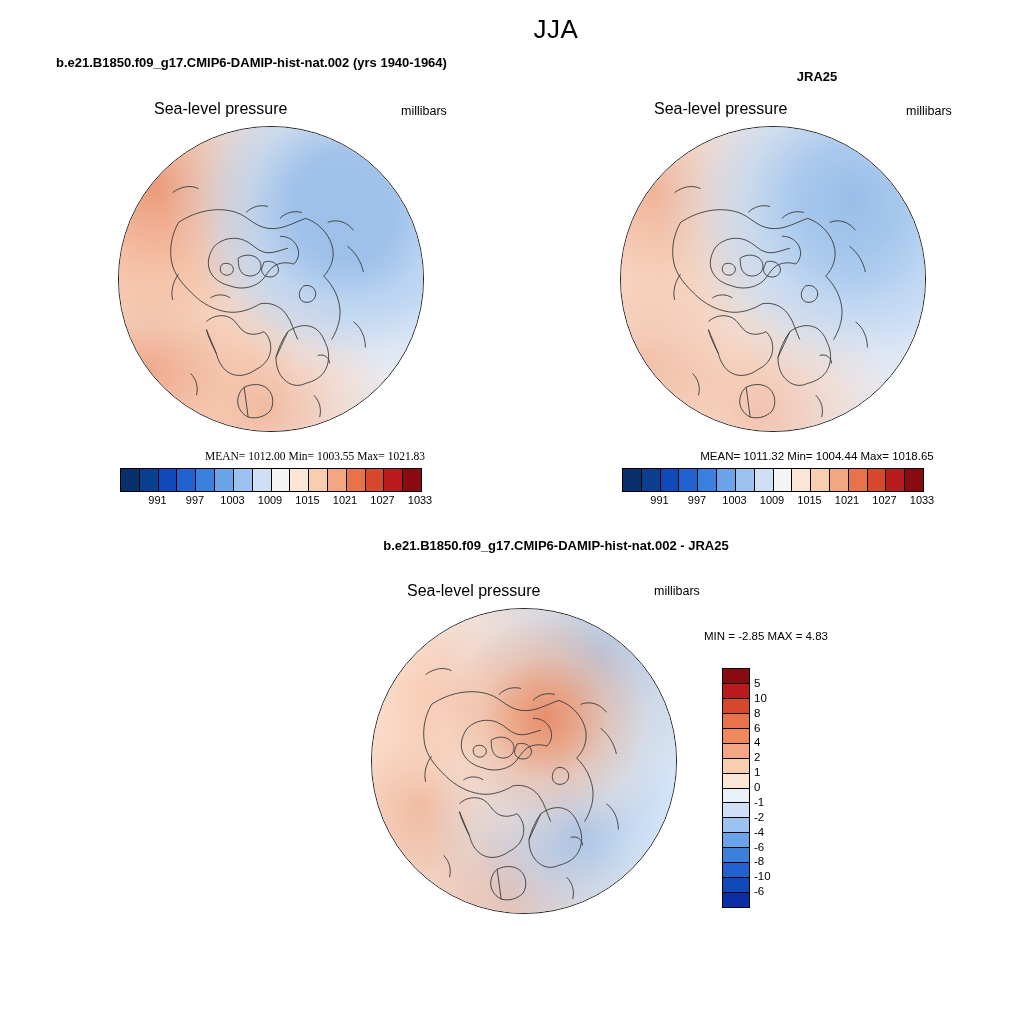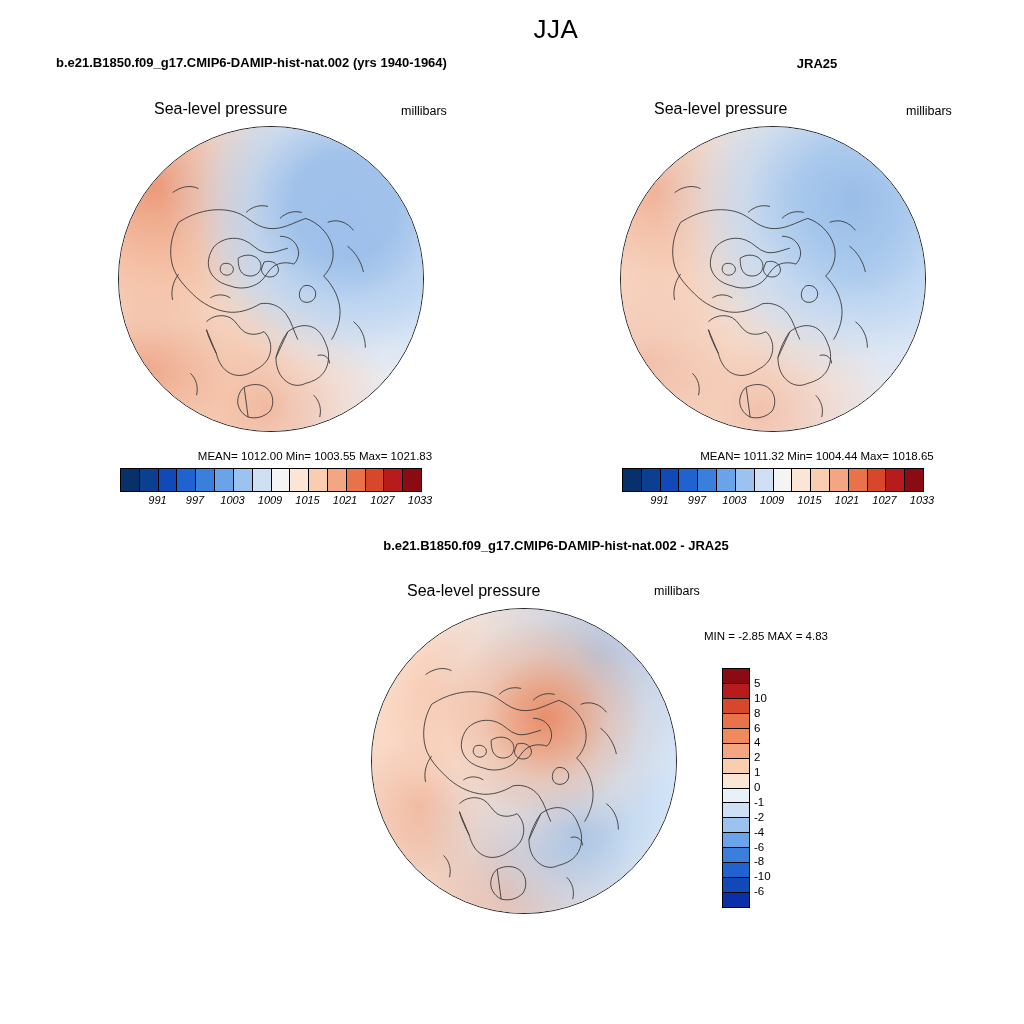--- a/index.html
+++ b/index.html
@@ -83,21 +83,20 @@
     height: 22px;
     border: 1px solid #000;
     box-sizing: content-box;
   }
   .cbar-h .cell { flex: 1 1 0; height: 100%; }
   .cbar-h .cell + .cell { border-left: 1px solid #000; }
 
   .cbar-h-labels {
     position: absolute;
     height: 16px;
-    font-style: italic;
   }
   .cbar-h-labels span {
     position: absolute;
     transform: translateX(-50%);
     font-size: 11px;
     white-space: nowrap;
   }
 
   
   .cbar-v {
@@ -179,21 +178,21 @@
       <path d="M72,248 C78,254 80,262 78,270"></path>
       <path d="M60,148 C54,156 52,166 54,174"></path>
       <path d="M162,92 C168,86 176,84 184,86"></path>
       <path d="M128,86 C134,80 142,78 150,80"></path>
       <path d="M200,230 C206,228 212,232 212,238"></path>
       <path d="M92,172 C98,168 106,168 112,172"></path>
     </g>
   </svg>
 </div>
 
-<div class="abs stats-label" style="top:450px; left:118px; width:306px;">MEAN= 1012.00  Min= 1003.55  Max= 1021.83</div>
+<div class="abs stats-label" style="top:450px; left:118px; width:306px;font-family:Liberation Serif, serif;">MEAN= 1012.00  Min= 1003.55  Max= 1021.83</div>
 
 <div class="cbar-h" style="top:468px; left:120px; width:300px;">
   <div class="cell" style="background:#08306b"></div>
   <div class="cell" style="background:#0b3f8f"></div>
   <div class="cell" style="background:#1149b8"></div>
   <div class="cell" style="background:#1f62d0"></div>
   <div class="cell" style="background:#3a7fdc"></div>
   <div class="cell" style="background:#6ba3e8"></div>
   <div class="cell" style="background:#9cc3f0"></div>
   <div class="cell" style="background:#cfe0f5"></div>
@@ -210,21 +209,21 @@
   <span style="left:37.5px">991</span>
   <span style="left:75px">997</span>
   <span style="left:112.5px">1003</span>
   <span style="left:150px">1009</span>
   <span style="left:187.5px">1015</span>
   <span style="left:225px">1021</span>
   <span style="left:262.5px">1027</span>
   <span style="left:300px">1033</span>
 </div>
 
-<div class="abs panel-title" style="top:56px; left:620px; width:306px;text-align:center;">JRA25</div>
+<div class="abs panel-title" style="top:69px; left:620px; width:306px;text-align:center;">JRA25</div>
 
 <div class="abs var-label" style="top:100px; left:610px;">Sea-level pressure</div>
 <div class="abs units-label" style="top:104px; left:862px;">millibars</div>
 
 <div class="globe" style="top:126px; left:620px; width:306px; height:306px;">
   <div class="field" style="background:
          radial-gradient(circle at 76% 24%, rgba(150,187,232,0.95) 0%, rgba(160,195,235,0.85) 16%, rgba(186,212,241,0.5) 32%, rgba(186,212,241,0) 48%),
          radial-gradient(ellipse at 78% 48%, rgba(172,202,238,0.85) 0%, rgba(196,218,243,0.45) 28%, rgba(196,218,243,0) 50%),
          radial-gradient(circle at 55% 22%, rgba(196,219,244,0.8) 0%, rgba(212,229,247,0.4) 26%, rgba(212,229,247,0) 46%),
          radial-gradient(circle at 12% 22%, rgba(238,162,130,0.78) 0%, rgba(247,198,172,0.5) 24%, rgba(251,228,214,0.2) 40%, rgba(251,228,214,0) 54%),

